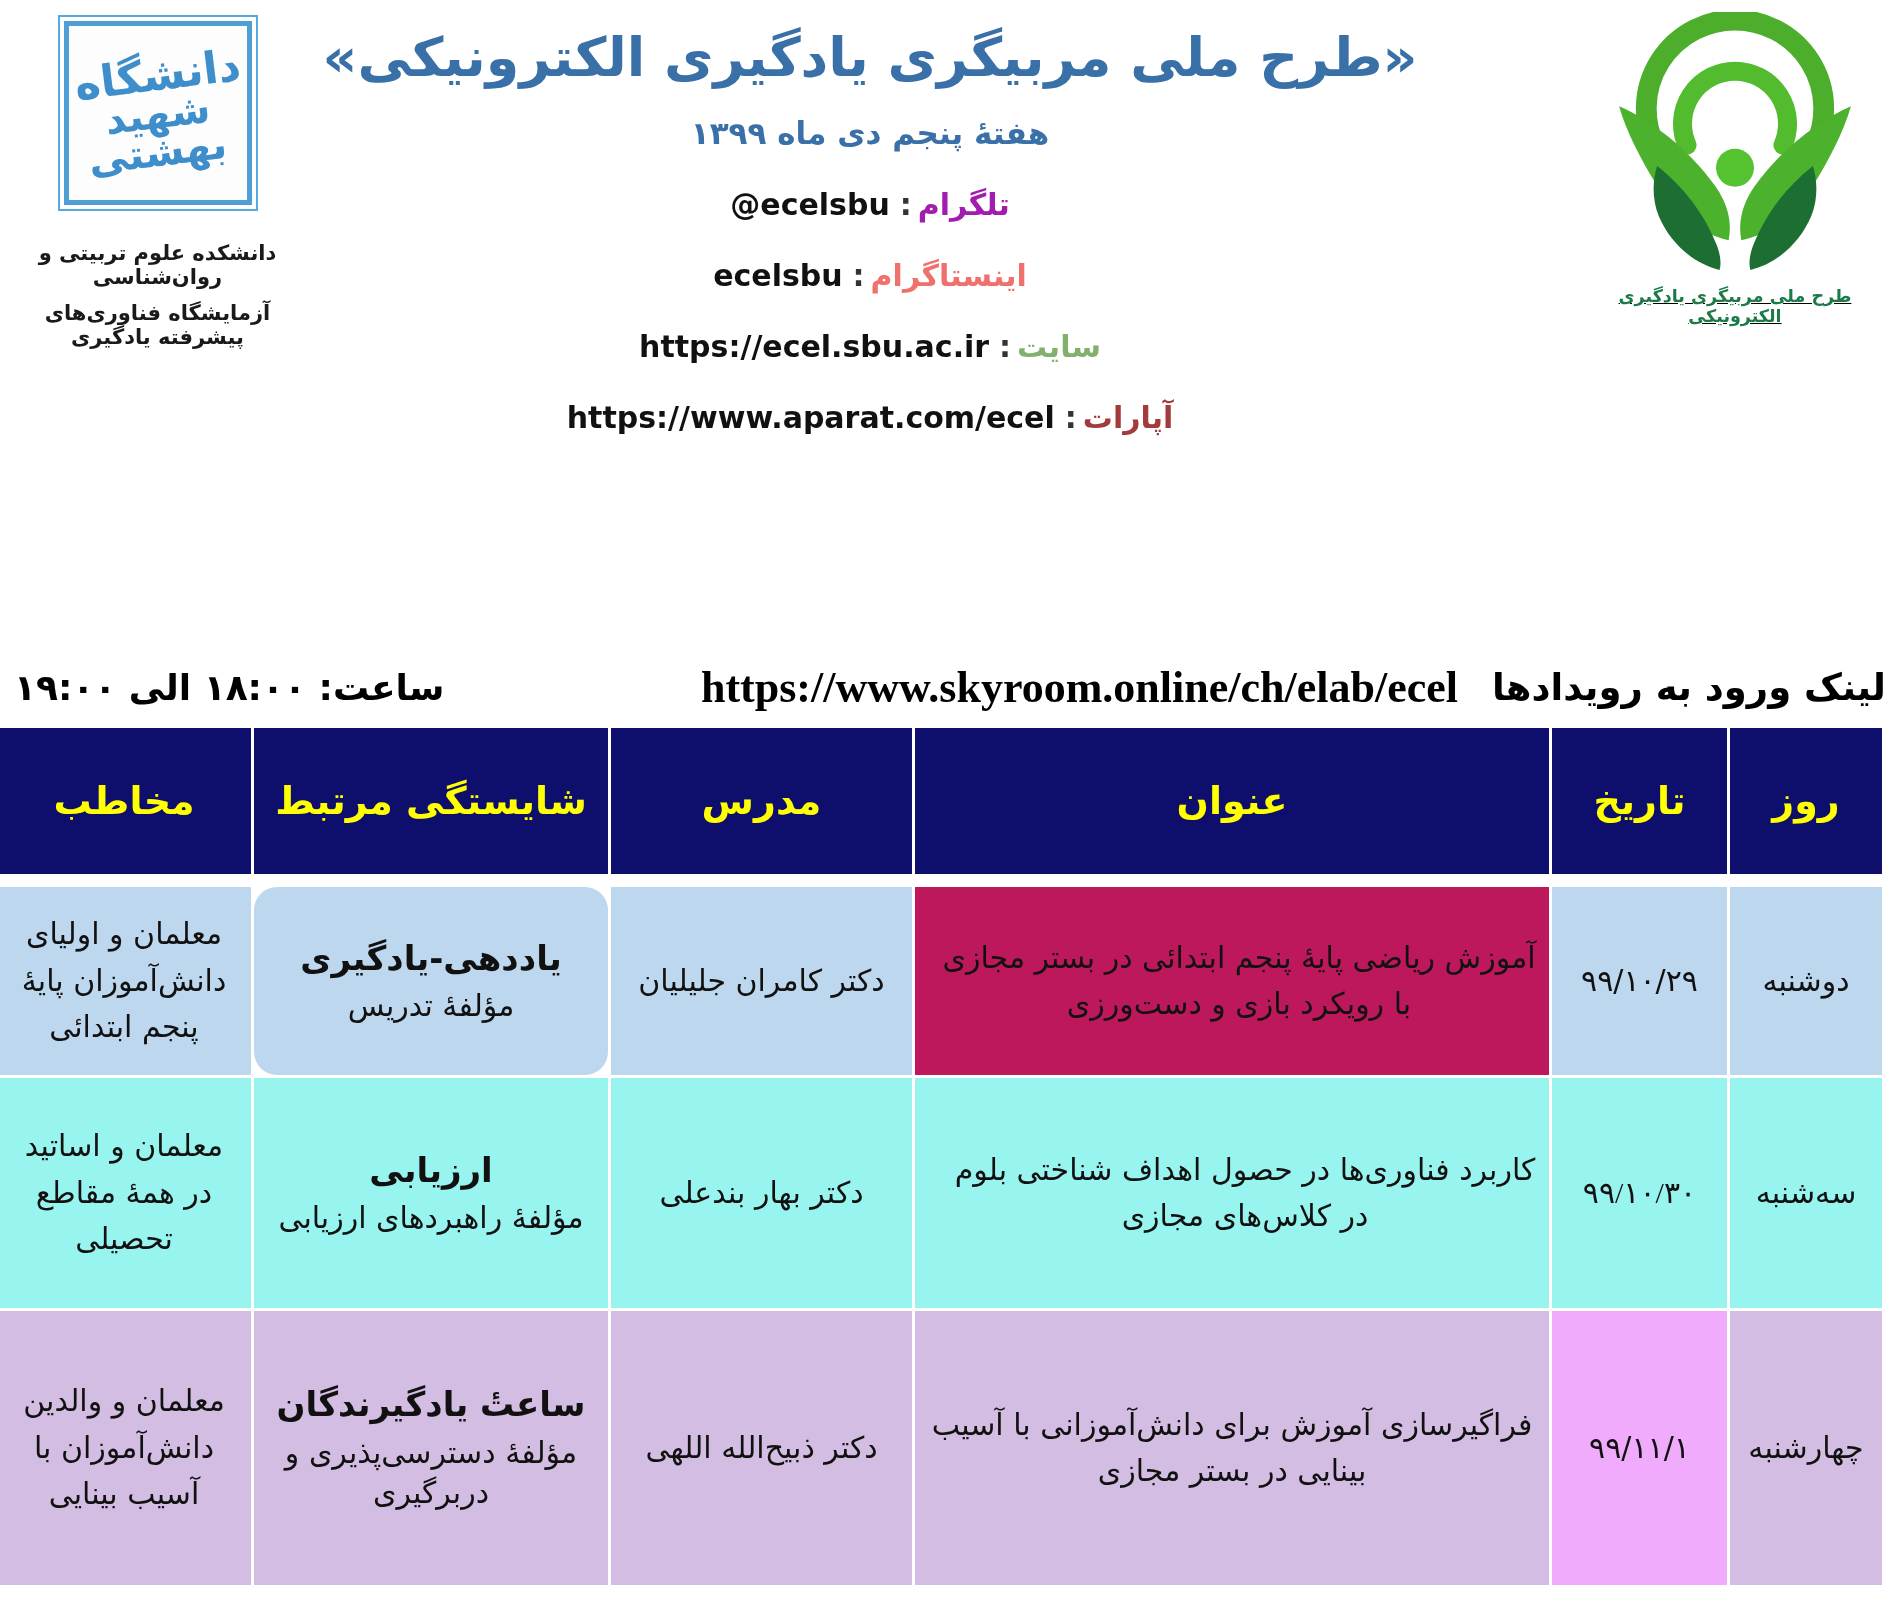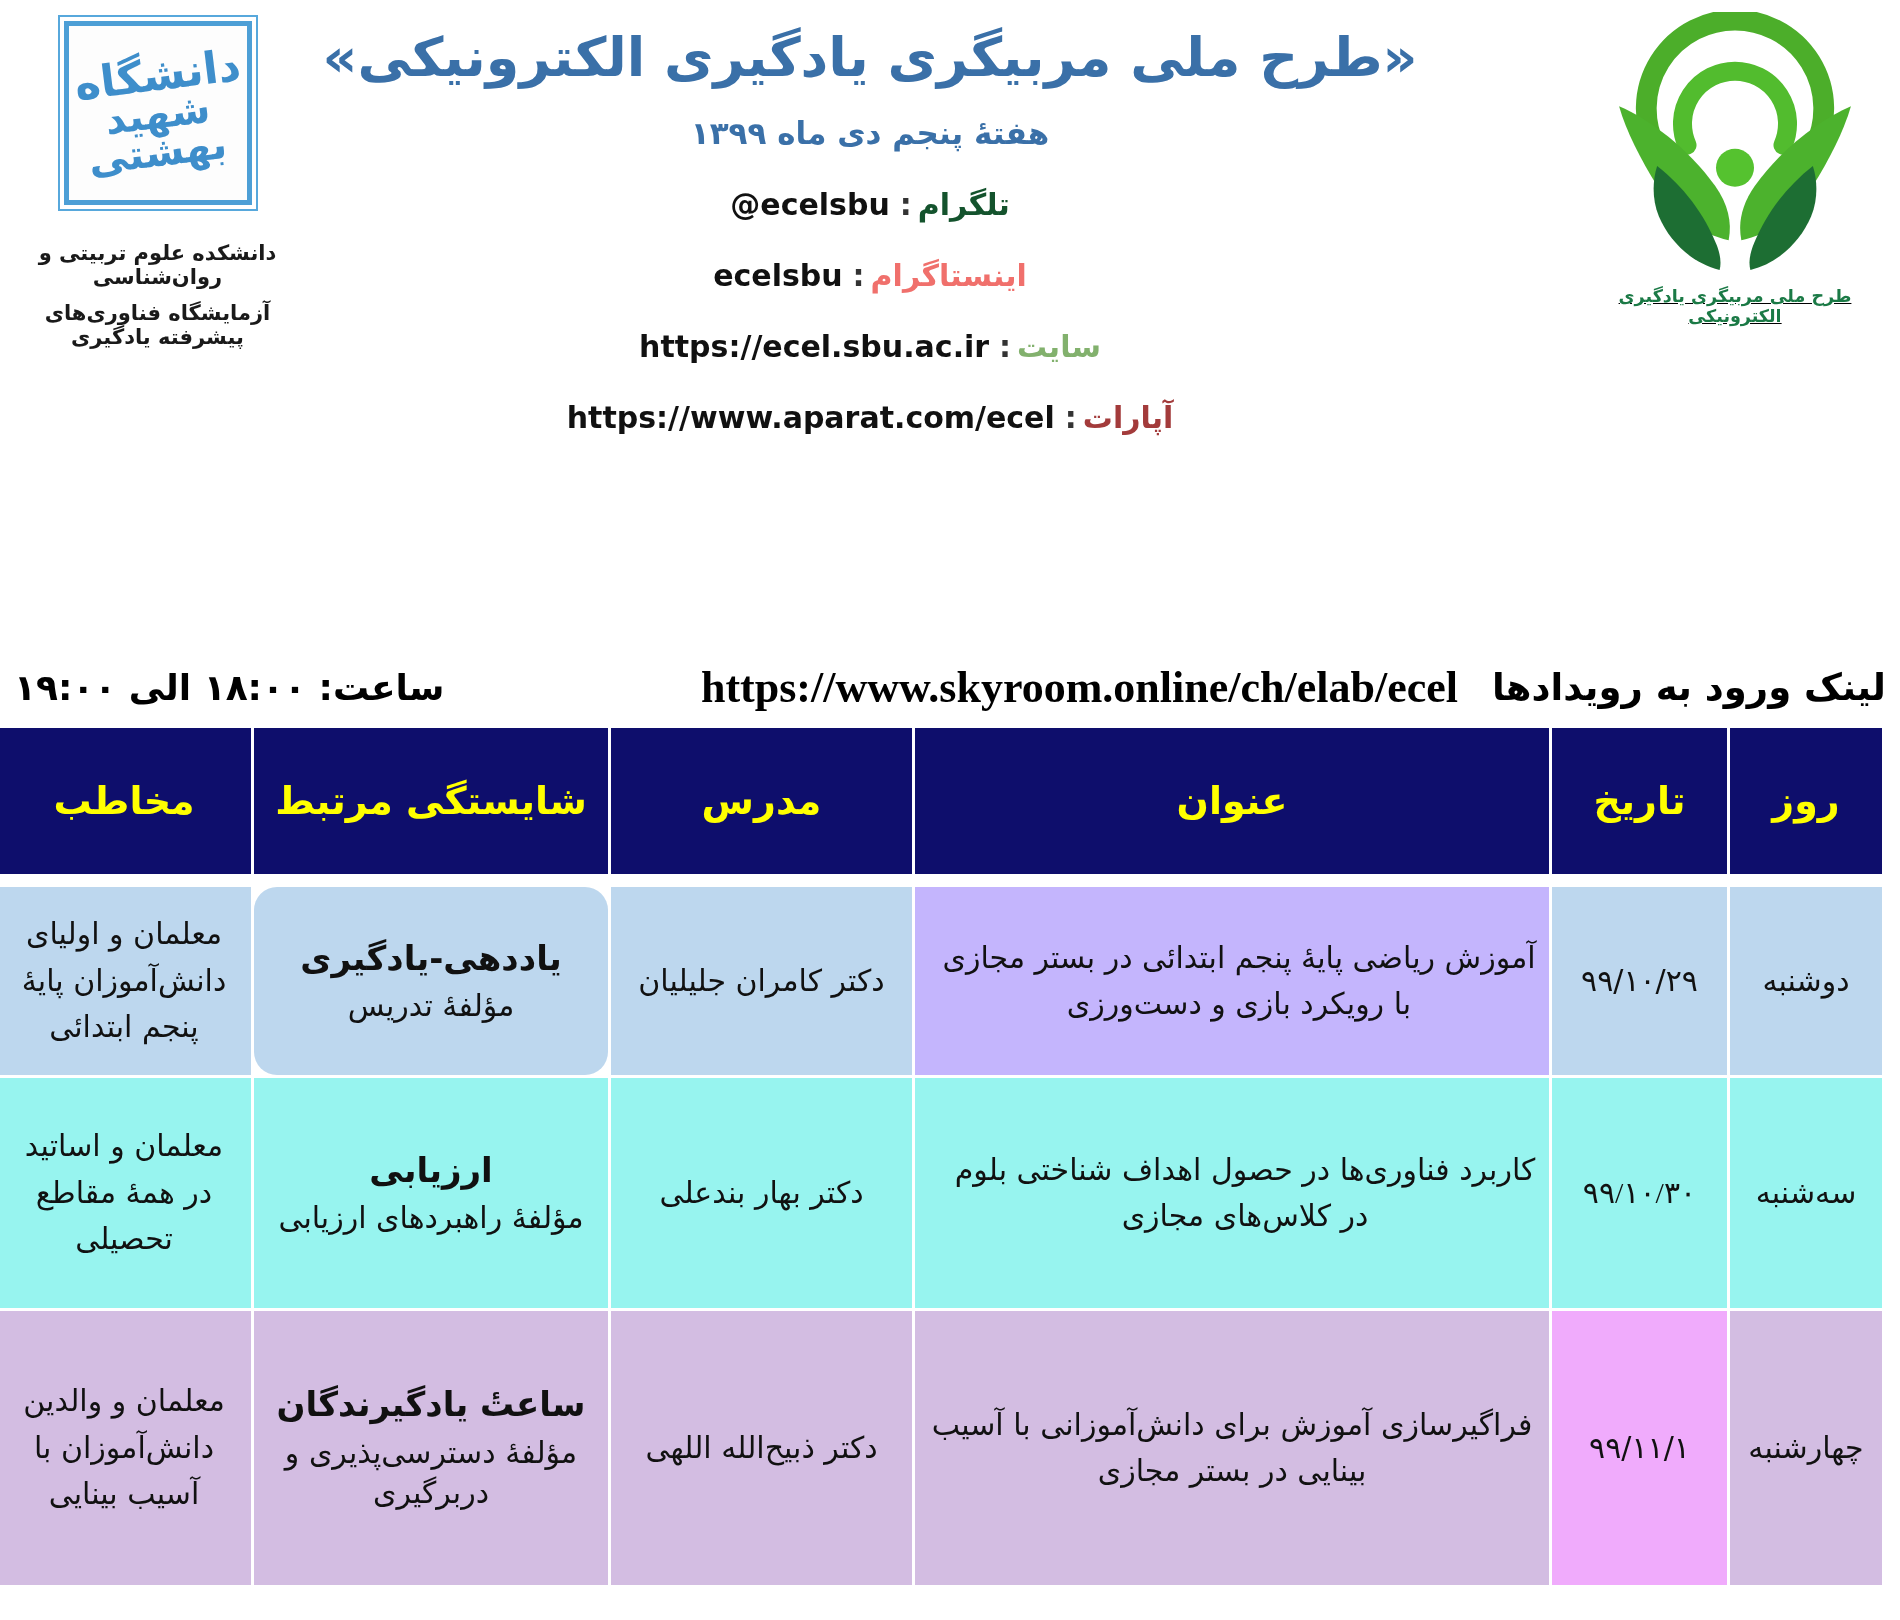--- a/index.html
+++ b/index.html
@@ -91,21 +91,21 @@
       </div>
       <div class="sbu-line l1">دانشکده علوم تربیتی و روان‌شناسی</div>
       <div class="sbu-line l2">آزمایشگاه فناوری‌های پیشرفته یادگیری</div>
     </div>
 
     <div class="center">
       <div class="main-title">«طرح ملی مربیگری یادگیری الکترونیکی»</div>
       <div class="sub-title">هفتهٔ پنجم دی ماه ۱۳۹۹</div>
 
       <div class="contact-line">
-        <span class="contact-label" style="color: #14532d;">تلگرام</span><span class="contact-sep">:</span><span class="contact-value">@ecelsbu</span>
+        <span class="contact-label" style="color: #a21caf;">تلگرام</span><span class="contact-sep">:</span><span class="contact-value">@ecelsbu</span>
       </div>
 
       <div class="contact-line">
         <span class="contact-label" style="color: rgb(240, 112, 108);">اینستاگرام</span><span class="contact-sep">:</span><span class="contact-value">ecelsbu</span>
       </div>
 
       <div class="contact-line">
         <span class="contact-label" style="color: rgb(130, 177, 109);">سایت</span><span class="contact-sep">:</span><span class="contact-value">https://ecel.sbu.ac.ir</span>
       </div>
 
@@ -153,21 +153,21 @@
         <th>عنوان</th>
         <th>مدرس</th>
         <th>شایستگی مرتبط</th>
         <th>مخاطب</th>
       </tr>
     </thead>
     <tbody>
       <tr class="r0">
         <td class="cell-day" style="background-color: rgb(189, 215, 238);">دوشنبه</td>
         <td class="cell-date" style="background-color: rgb(189, 215, 238);">۹۹/۱۰/۲۹</td>
-        <td class="cell-title" style="background-color: #c4b5fd; padding-left: 24px;">آموزش ریاضی پایهٔ پنجم ابتدائی در بستر مجازی با رویکرد بازی و دست‌ورزی</td>
+        <td class="cell-title" style="background-color: #be185d; padding-left: 24px;">آموزش ریاضی پایهٔ پنجم ابتدائی در بستر مجازی با رویکرد بازی و دست‌ورزی</td>
         <td class="cell-instructor" style="background-color: rgb(189, 215, 238);">دکتر کامران جلیلیان</td>
         <td class="cell-competency" style="background-color: rgb(189, 215, 238); border-radius: 23px;">
           <div class="competency-main">یاددهی-یادگیری</div>
           <div class="competency-sub">مؤلفهٔ تدریس</div>
         </td>
         <td class="cell-audience" style="background-color: rgb(189, 215, 238);">معلمان و اولیای دانش‌آموزان پایهٔ پنجم ابتدائی</td>
       </tr>
       <tr class="r1">
         <td class="cell-day" style="background-color: rgb(151, 244, 239);">سه‌شنبه</td>
         <td class="cell-date" style="background-color: rgb(151, 244, 239); font-family: Liberation Serif, serif;">۹۹/۱۰/۳۰</td>

